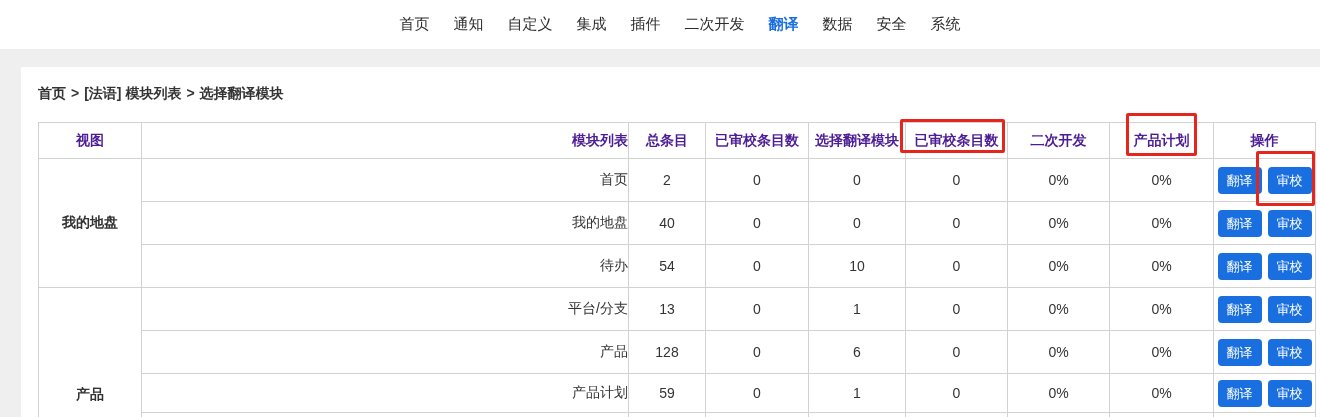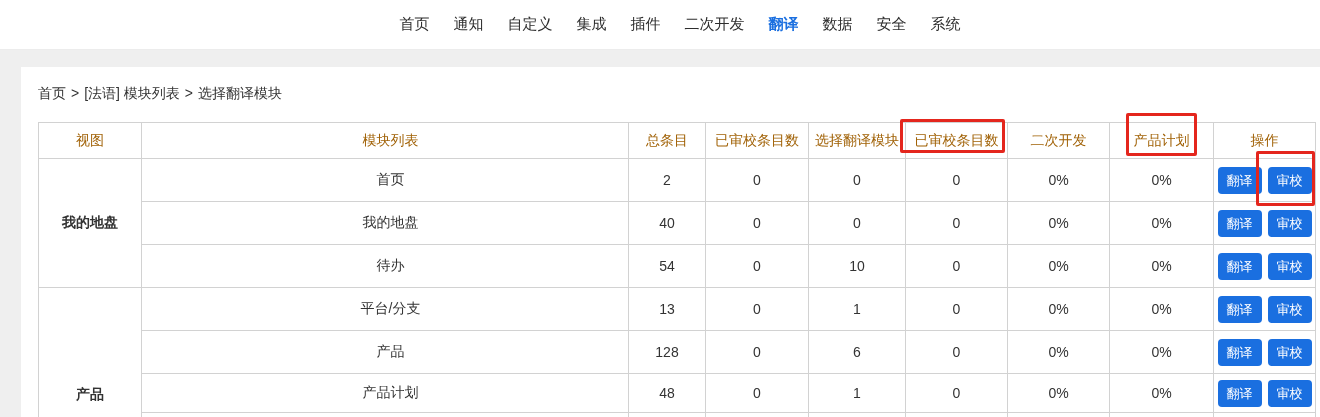--- a/index.html
+++ b/index.html
@@ -18,32 +18,32 @@
   }
   .nav-item { color:#2d2d2d; cursor:pointer; white-space:nowrap; }
   .nav-item.active { color:#1a6fe0; font-weight:bold; }
   
   .panel {
     position:absolute; left:21px; top:67px; width:1299px; height:360px;
     background:#ffffff;
   }
   .breadcrumb {
     padding:18px 0 0 17px; height:38px;
-    font-size:14px; font-weight:normal; color:#333;
+    font-size:14px; font-weight:bold; color:#333;
   }
   .breadcrumb .sep { margin:0 5px; }
   
   table {
     border-collapse:collapse; table-layout:fixed; width:1277px;
     margin:17px 0 0 17px; font-size:14px; background:#fff;
   }
   th, td { border:1px solid #d2d2d2; padding:0; text-align:center; overflow:hidden; }
   thead tr { height:36px; }
-  th { font-weight:normal; color:#a16207; }
-  th.left, td.module { text-align:center; padding-left:11px; }
+  th { font-weight:bold; color:#4c1d95; }
+  th.left, td.module { text-align:right; padding-left:11px; }
   tbody tr { height:43px; }
   tbody tr.shortened { height:39px; }
   tbody tr.cutoff { height:90px; }
   td.group { font-weight:bold; vertical-align:middle; }
   .btn {
     display:inline-block; background:#1a6fe0; color:#fff; border:none;
     font-family:inherit; font-size:13px; line-height:1;
     padding:7px 9px; border-radius:4px; margin:0 3px; cursor:pointer;
   }
   
@@ -147,21 +147,21 @@
           <td>128</td>
           <td>0</td>
           <td>6</td>
           <td>0</td>
           <td>0%</td>
           <td>0%</td>
           <td><button class="btn">翻译</button><button class="btn">审校</button></td>
         </tr>
         <tr class="shortened">
           <td class="module">产品计划</td>
-          <td>48</td>
+          <td>59</td>
           <td>0</td>
           <td>1</td>
           <td>0</td>
           <td>0%</td>
           <td>0%</td>
           <td><button class="btn">翻译</button><button class="btn">审校</button></td>
         </tr>
         <tr class="cutoff">
           <td></td>
           <td></td>

